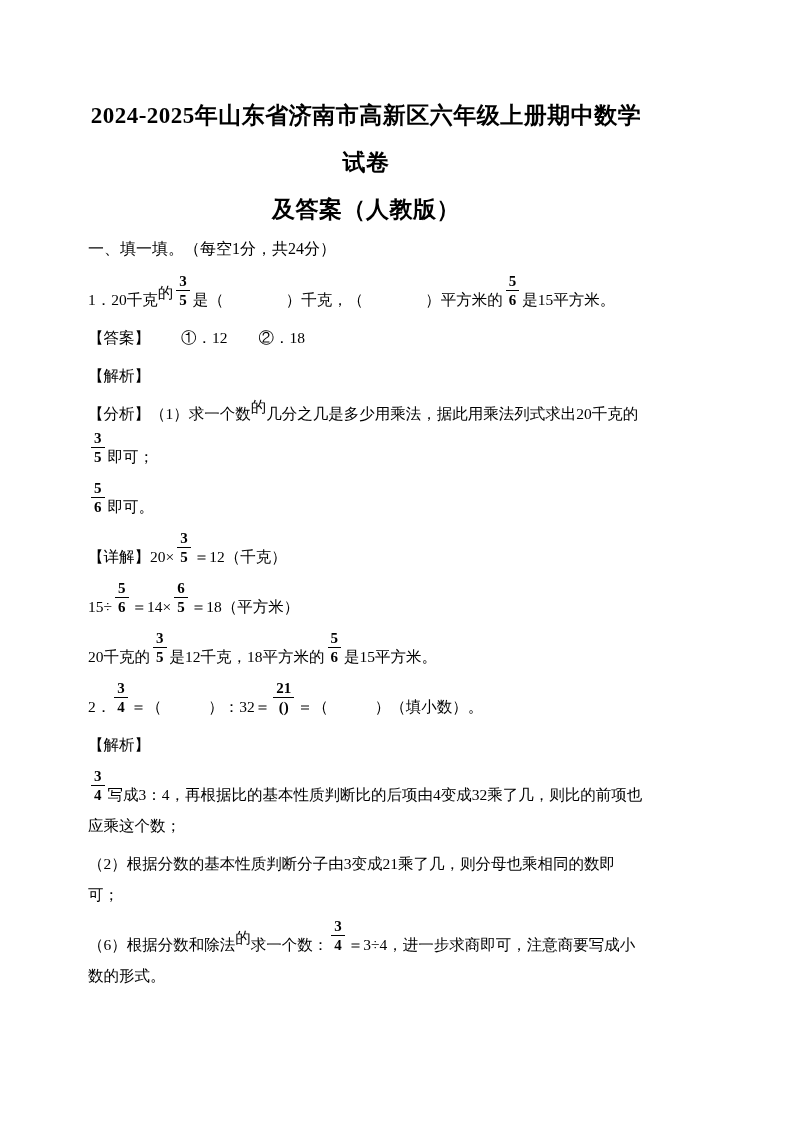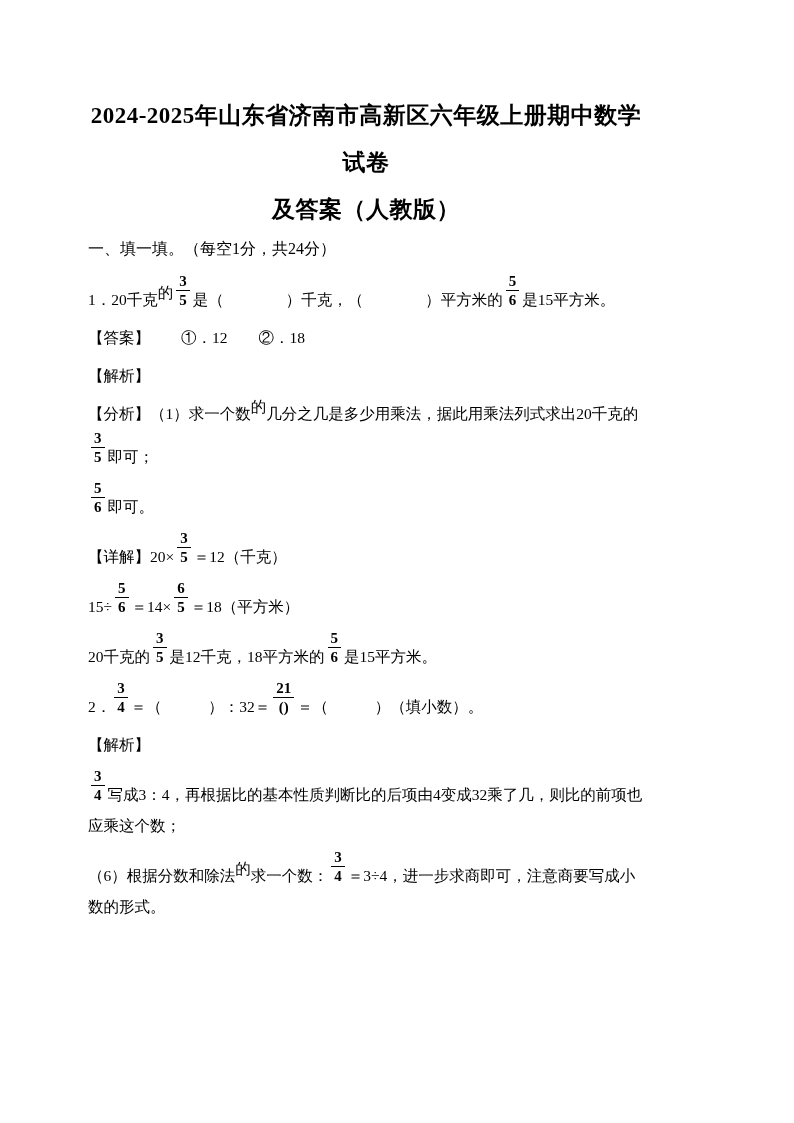--- a/index.html
+++ b/index.html
@@ -49,15 +49,16 @@
       <p class="para role-body"><span>【答案】　　①．12　　②．18</span></p>
       <p class="para role-body"><span>【解析】</span></p>
       <p class="para role-body"><span>【分析】（1）求一个数</span><span class="raised">的</span><span>几分之几是多少用乘法，据此用乘法列式求出20千克的</span><span class="frac"><span class="num">3</span><span class="den">5</span></span><span>即可；</span></p>
       <p class="para role-body"><span class="frac"><span class="num">5</span><span class="den">6</span></span><span>即可。</span></p>
       <p class="para role-body"><span>【详解】20×</span><span class="frac"><span class="num">3</span><span class="den">5</span></span><span>＝12（千克）</span></p>
       <p class="para role-body"><span>15÷</span><span class="frac"><span class="num">5</span><span class="den">6</span></span><span>＝14×</span><span class="frac"><span class="num">6</span><span class="den">5</span></span><span>＝18（平方米）</span></p>
       <p class="para role-body"><span>20千克的</span><span class="frac"><span class="num">3</span><span class="den">5</span></span><span>是12千克，18平方米的</span><span class="frac"><span class="num">5</span><span class="den">6</span></span><span>是15平方米。</span></p>
       <p class="para role-body"><span>2．</span><span class="frac"><span class="num">3</span><span class="den">4</span></span><span>＝（　　　）：32＝</span><span class="frac"><span class="num">21</span><span class="den">()</span></span><span>＝（　　　）（填小数）。</span></p>
       <p class="para role-body"><span>【解析】</span></p>
       <p class="para role-body"><span class="frac"><span class="num">3</span><span class="den">4</span></span><span>写成3：4，再根据比的基本性质判断比的后项由4变成32乘了几，则比的前项也应乘这个数；</span></p>
+      <p class="para role-body"><span>（2）根据分数的基本性质判断分子由3变成21乘了几，则分母也乘相同的数即可；</span></p>
       <p class="para role-body"><span>（6）根据分数和除法</span><span class="raised">的</span><span>求一个数：</span><span class="frac"><span class="num">3</span><span class="den">4</span></span><span>＝3÷4，进一步求商即可，注意商要写成小数的形式。</span></p>
     </div>
 </div>
 
 </body></html>

